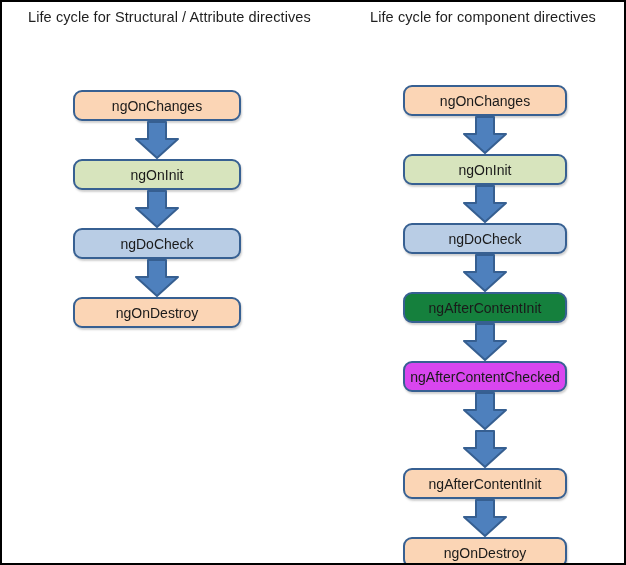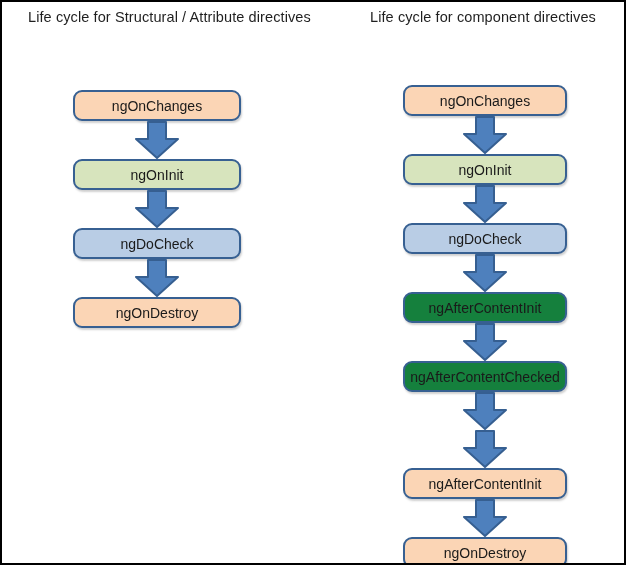--- a/index.html
+++ b/index.html
@@ -141,21 +141,21 @@
   <div class="flow-box" style="background: #15803d;">
     <span class="flow-label">ngAfterContentInit</span>
   </div>
 
   <div class="flow-arrow">
     <svg width="46" height="38" viewBox="0 0 46 38" aria-hidden="true">
       <path class="arrow-shape" d="M14 1 H32 V18 H44 L23 37 L2 18 H14 Z" stroke-width="2" stroke-linejoin="round" fill="#4e80bd" stroke="#365f91"></path>
     </svg>
   </div>
 
-  <div class="flow-box" style="background: #15803d;">
+  <div class="flow-box" style="background: #d946ef;">
     <span class="flow-label">ngAfterContentChecked</span>
   </div>
 
   <div class="flow-arrow">
     <svg width="46" height="38" viewBox="0 0 46 38" aria-hidden="true">
       <path class="arrow-shape" d="M14 1 H32 V18 H44 L23 37 L2 18 H14 Z" stroke-width="2" stroke-linejoin="round" fill="#4e80bd" stroke="#365f91"></path>
     </svg>
   </div>
 
 

